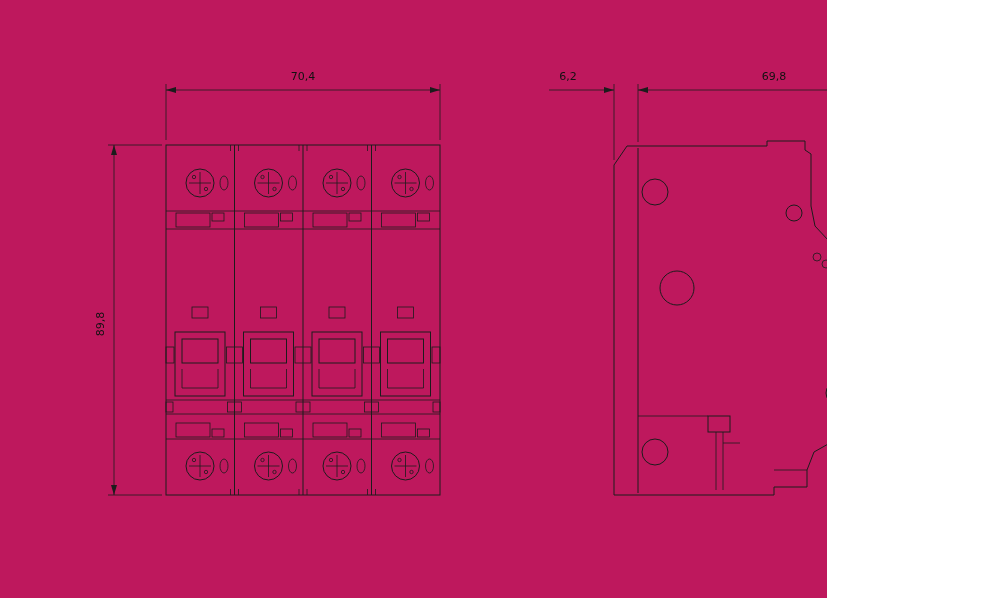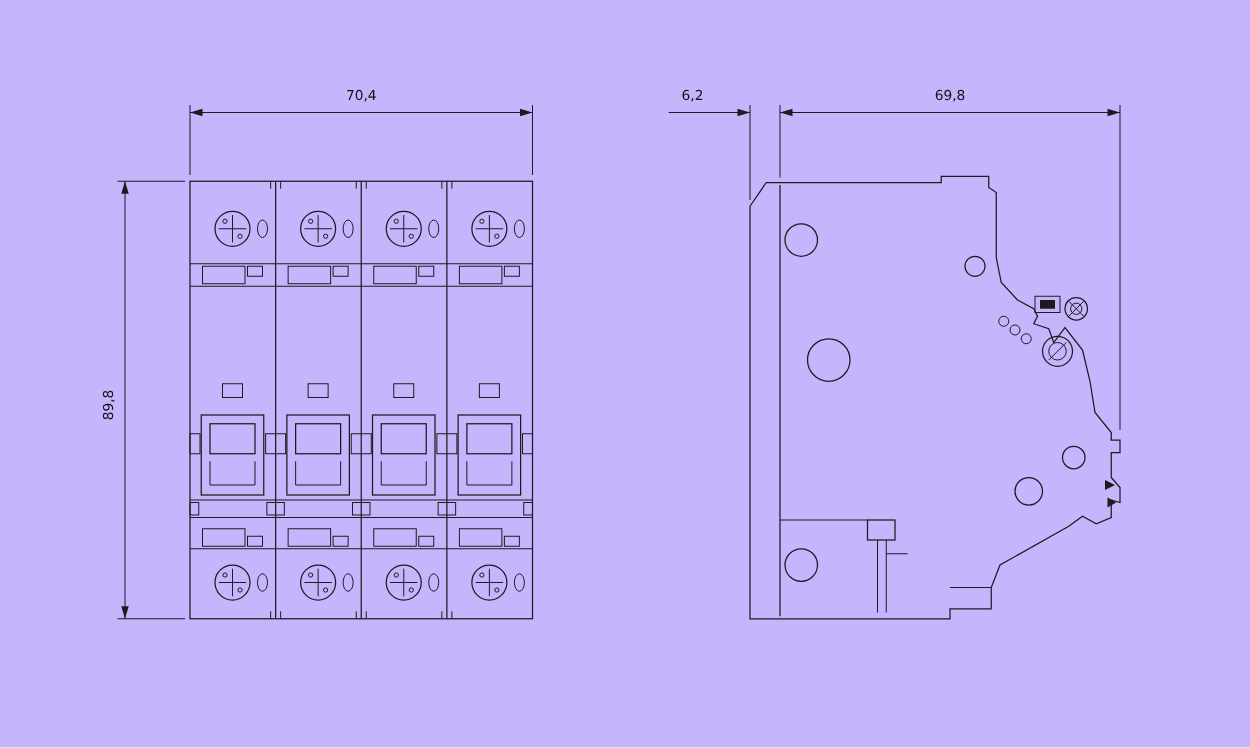--- a/index.html
+++ b/index.html
@@ -1,16 +1,16 @@
 <!DOCTYPE html>
 <html><head>
 <meta charset="utf-8">
 <style>
   html,body{margin:0;padding:0;background:#ffffff;}
-  .stage{position:relative;width:1000px;height:598px;background:#c4b5fd;overflow:hidden;}
+  .stage{position:relative;width:813px;height:598px;background:#be185d;overflow:hidden;padding-left:14px;}
   svg{display:block;}
   .ln{stroke:#1c1c1c;stroke-width:1;fill:none;}
   .thin{stroke:#1c1c1c;stroke-width:0.8;fill:none;}
   .dim{stroke:#1c1c1c;stroke-width:0.8;fill:none;}
   .arrow{fill:#1c1c1c;stroke:none;}
   .blk{fill:#1c1c1c;stroke:none;}
   text{font-family:"DejaVu Sans","Liberation Sans",sans-serif;font-size:11px;fill:#111;}
 </style>
 </head>
 <body>

